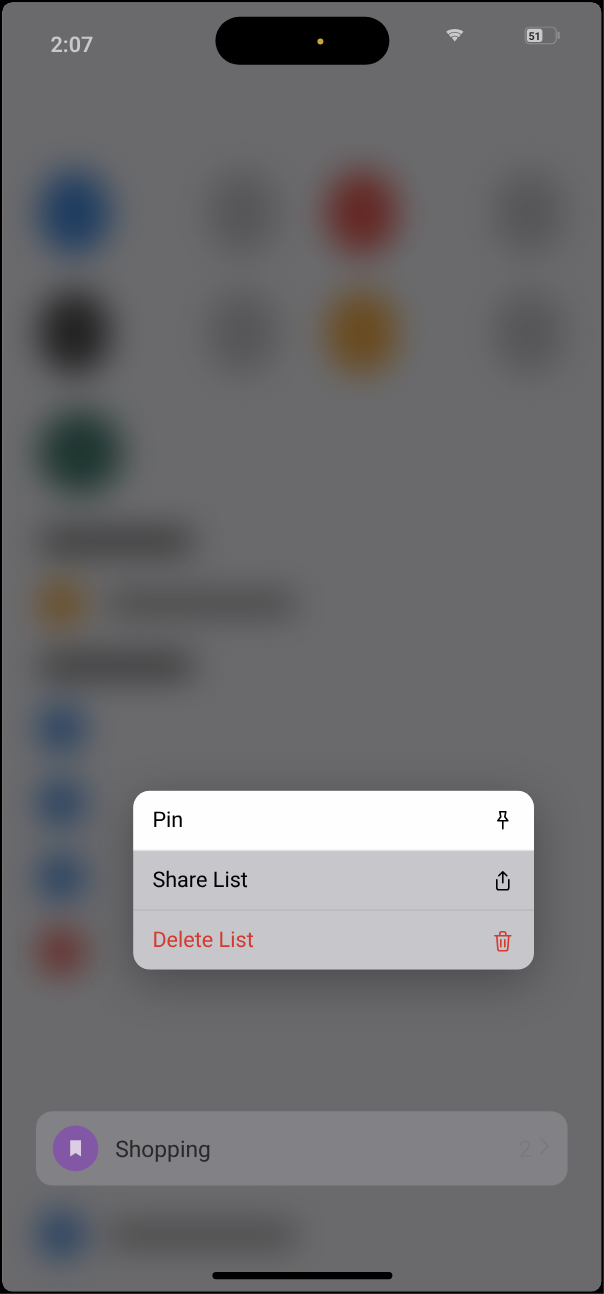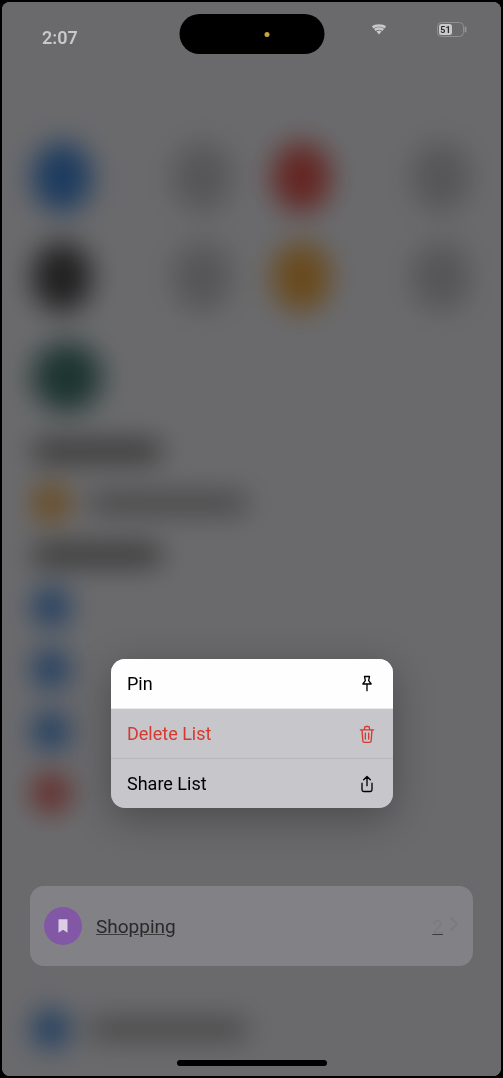--- a/index.html
+++ b/index.html
@@ -95,21 +95,21 @@
     .list-row-blur{
       display:flex;align-items:center;gap:18px;margin:24px 30px;
     }
     .dot{width:38px;height:38px;border-radius:50%;}
     .bar{height:18px;border-radius:9px;}
     
     .context-menu {
       position: absolute;
       top: 657px;
       left: 109px;
-      width: 282px;
+      width: 334px;
       background: rgba(200,200,205,0.98);
       border-radius: 14px;
       overflow: hidden;
       z-index: 30;
       box-shadow: 0 10px 40px rgba(0,0,0,.3);
     }
     .menu-item {
       display: flex;
       align-items: center;
       justify-content: space-between;
@@ -124,32 +124,31 @@
     .menu-item:last-child { border-bottom: none; }
     .menu-item.destructive { color: #d33a30; }
     .menu-item.destructive .menu-icon svg { stroke: #d33a30; fill:none;}
     .menu-icon {
       display:flex;align-items:center;justify-content:center;
     }
     .menu-icon svg{ width:20px;height:20px; stroke:#000; fill:none; stroke-width:1.6;}
     
     .shopping-row {
       position: absolute;
-      top: 884px;
+      top: 924px;
       left: 28px;
       right: 28px;
-      height: 80px;
+      height: 62px;
       background: rgba(160,160,165,0.45);
       border-radius: 14px;
       display:flex;
       align-items:center;
       padding: 0 14px;
       z-index: 10;
       color: #3b3b3d;
-      text-decoration: underline;
     }
     .shopping-icon{
       width:38px;height:38px;border-radius:50%;background:rgba(130,70,180,0.7);
       display:flex;align-items:center;justify-content:center;margin-right:14px;
     }
     .shopping-icon svg{width:18px;height:18px;fill:rgba(255,255,255,0.7);}
     .shopping-title{font-size:19px;flex:1;color:#292929;}
     .shopping-count{font-size:19px;color:#7b7b7e;margin-right:6px;}
     .chevron svg{width:10px;height:16px;stroke:#7b7b7e;fill:none;stroke-width:2;}
     
@@ -239,33 +238,33 @@
 
   <div class="context-menu">
     <div class="menu-item highlighted">
       <span>Pin</span>
       <span class="menu-icon">
         <svg viewBox="0 0 24 24">
             <path d="M9 3h6l-1 5 3 4H7l3-4-1-5zM12 12v8" stroke-linecap="round" stroke-linejoin="round"></path>
           </svg>
       </span>
     </div>
+    <div class="menu-item">
+      <span>Share List</span>
+      <span class="menu-icon">
+        <svg viewBox="0 0 24 24">
+            <path d="M12 3v11M8 7l4-4 4 4M6 11v8a2 2 0 0 0 2 2h8a2 2 0 0 0 2-2v-8" stroke-linecap="round" stroke-linejoin="round"></path>
+          </svg>
+      </span>
+    </div>
     <div class="menu-item destructive">
       <span>Delete List</span>
       <span class="menu-icon">
         <svg viewBox="0 0 24 24">
             <path d="M4 7h16M9 7V5a2 2 0 0 1 2-2h2a2 2 0 0 1 2 2v2M6 7l1 13a2 2 0 0 0 2 2h6a2 2 0 0 0 2-2l1-13M10 11v7M14 11v7" stroke-linecap="round" stroke-linejoin="round"></path>
-          </svg>
-      </span>
-    </div>
-    <div class="menu-item">
-      <span>Share List</span>
-      <span class="menu-icon">
-        <svg viewBox="0 0 24 24">
-            <path d="M12 3v11M8 7l4-4 4 4M6 11v8a2 2 0 0 0 2 2h8a2 2 0 0 0 2-2v-8" stroke-linecap="round" stroke-linejoin="round"></path>
           </svg>
       </span>
     </div>
   </div>
 
   <div class="shopping-row">
     <span class="shopping-icon">
       <svg viewBox="0 0 24 24">
           <path d="M6 3h12v18l-6-4-6 4V3z"></path>
         </svg>

